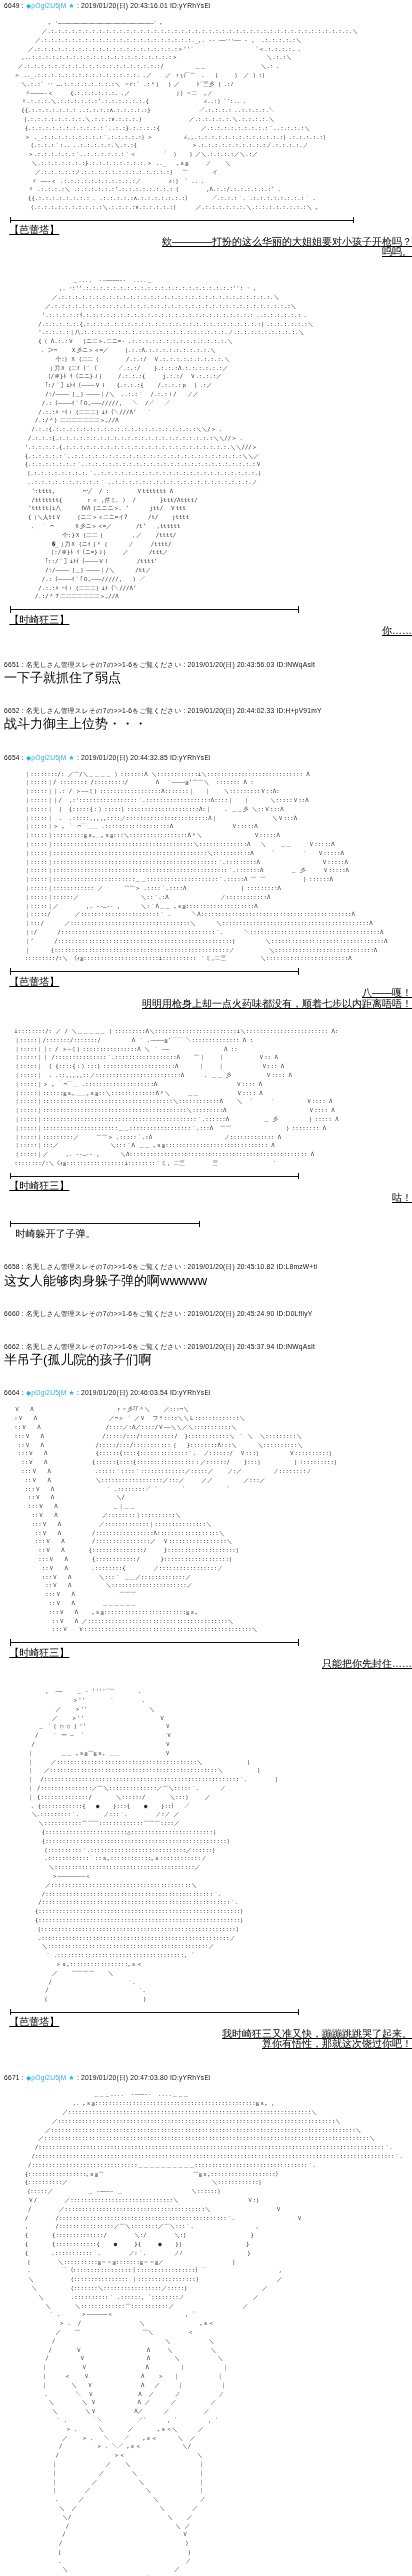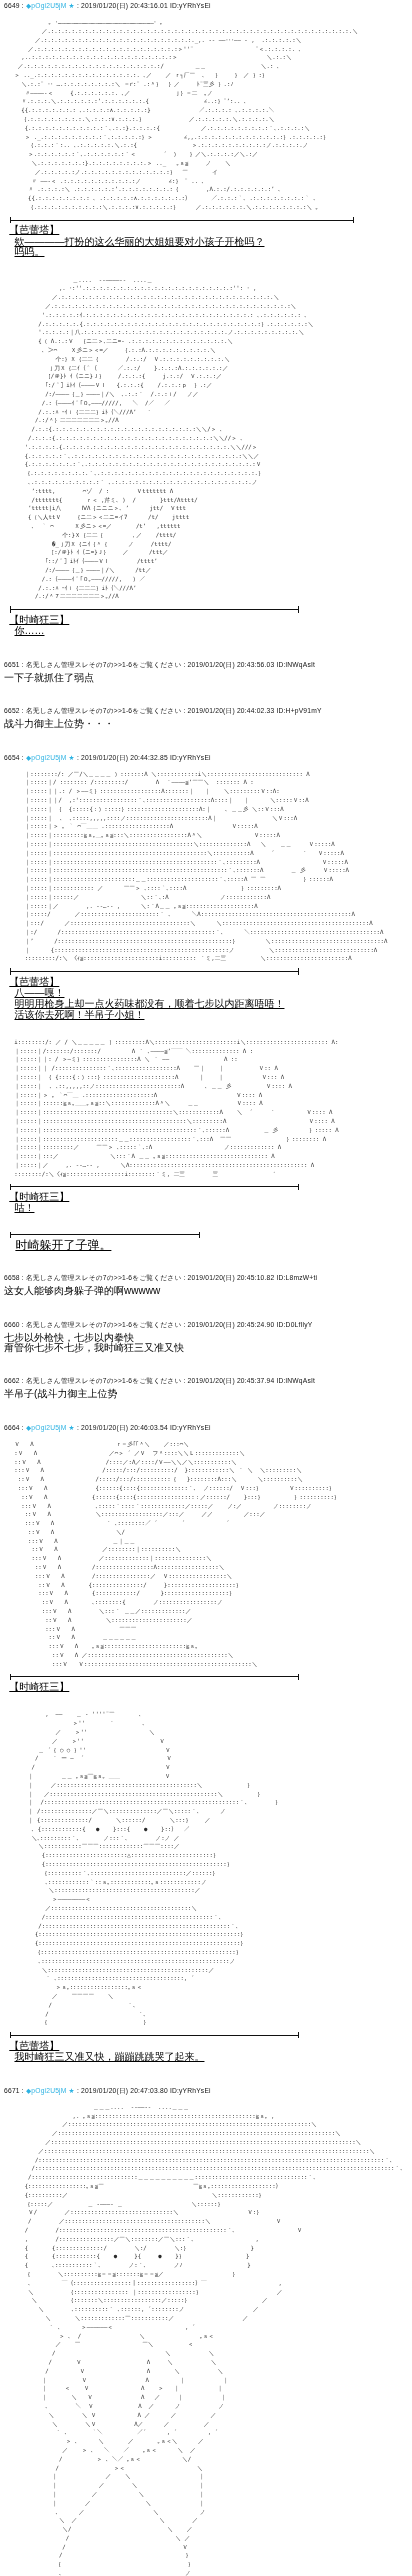--- a/index.html
+++ b/index.html
@@ -15,24 +15,24 @@
          color:#2b2b2b;margin:7.2px 0 5.2px 0;white-space:pre;letter-spacing:0;}
   .divider{position:relative;height:6.2px;margin:3.1px 0 2.1px 6.2px;}
   .divider .bar{position:absolute;left:0;top:2.6px;height:1px;background:#111;width:289px;}
   .divider.lg .bar{width:344px;}
   .divider.sm .bar{width:190px;}
   .divider .bar::before,.divider .bar::after{content:"";position:absolute;top:-2.6px;width:1px;height:6.2px;background:#111;}
   .divider .bar::before{left:0;}
   .divider .bar::after{right:0;}
   .dialogue{margin:1px 0 17.5px 5.2px;font-size:10px;line-height:10.8px;text-decoration:underline;}
   .dlg-label{margin-bottom:0.5px;}
-  .dlg-line{margin-left:5.2px;}
-  .body-text{font-size:10px;line-height:10.3px;margin:1px 0 0 0;}
+  .dlg-line{margin-left:5.2px;text-align:right;}
+  .body-text{font-size:13px;line-height:10.3px;margin:1px 0 0 0;}
   .body-text .body-line{margin:0;}
-  .narr{margin:2.1px 0 5.2px 11.3px;font-size:12px;text-decoration:underline;}
+  .narr{margin:2.1px 0 5.2px 11.3px;font-size:10px;}
 </style>
 </head>
 <body>
 
 <div class="page">
   <div id="thread">
       <div class="post">
         <div class="post-header"><span class="num">6649</span><span class="sep"> : </span><span class="name trip">◆pOgi2U5jM ★</span><span class="sep"> : </span><span class="date">2019/01/20(日) 20:43:16.01 </span><span class="pid">ID:yYRhYsEi</span></div>
         <pre class="aa">             ｡ ･…………………………………………………………………………･ ｡
            ／.:.:.:.:.:.:.:.:.:.:.:.:.:.:.:.:.:.:.:.:.:.:.:.:.:.:.:.:.:.:.:.:.:.:.:.:.:.:.:.:.:.:.:.:.＼
@@ -145,21 +145,20 @@
       ｜’      /:::::::::::::::::::::::::::::::::::::::::::::::::::｝        ＼:::::::::::::::::::::::::::::::::Λ
       ｜      {:::::::::::::::::::::::::::::::::::::::::::::::::::ノ          ＼:::::::::::::::::::::::::::::Λ
       :::::::::/:＼ 〈ｨ≦::::::::::::::::::::::i:::::::::: ｀ミ,二三          ＼::::::::::::::::::::::::Λ</pre>
         <div class="divider md">
           <div class="bar"></div>
         </div>
         <div class="dialogue">
           <div class="dlg-label">【芭蕾塔】</div>
           <div class="dlg-line">八——嘎！</div>
           <div class="dlg-line">明明用枪身上却一点火药味都没有，顺着七步以内距离唔唔！</div>
-          <div class="dlg-line">活该你去死啊！半吊子小姐！</div>
         </div>
         <pre class="aa">   i::::::::/: ／ / ＼＿＿＿＿＿ ）:::::::::Λ＼::::::::::::::::::::::::i＼:::::::::::::::::::::::: Λ:
    ｜:::::｜/:::::::/:::::::/         Λ ｀ ､――――≦’￣￣ ＼:::::::::::::: Λ :
    ｜:::::｜｜: / ＞―ミ｝::::::::::::::::Λ ＼ ｀ ――                Λ ::
    ｜:::::｜｜ /:::::::::::::::｀､::::::::::::::::::Λ    ￣｜    ｜          Ｖ:: Λ
    ｜:::::｜ ｛ {::::{：）:::｝:::::::::::::::::::::Λ      ｜    ｜           Ｖ::: Λ
    ｜:::::｜  ､ ､::,,,,,::ノ:::::::::::::::::::::::::Λ      ､ ＿＿ 彡          Ｖ:::: Λ
    ｜:::::｜＞ ｡ ｀⌒￣＿ .::::::::::::::::::::Λ                       Ｖ:::: Λ
    ｜:::::｜::::::≧ｓ｡＿＿｡ｓ≦::＼:::::::::::::Λ＾＼     ＿＿           Ｖ:::: Λ
    ｜:::::｜::::::::::::::::::::::::::::::::::::::＼::::::::::::Λ    ＼  ´     ｀         Ｖ:::: Λ
@@ -185,29 +184,25 @@
         </div>
       </div>
       <div class="post">
         <div class="post-header"><span class="num">6658</span><span class="sep"> : </span><span class="name anon">名无しさん管理スレその7の&gt;&gt;1-6をご覧ください</span><span class="sep"> : </span><span class="date">2019/01/20(日) 20:45:10.82 </span><span class="pid">ID:L8mzW+ti</span></div>
         <div class="body-text">
           <div class="body-line">这女人能够肉身躲子弹的啊wwwww</div>
         </div>
       </div>
       <div class="post">
         <div class="post-header"><span class="num">6660</span><span class="sep"> : </span><span class="name anon">名无しさん管理スレその7の&gt;&gt;1-6をご覧ください</span><span class="sep"> : </span><span class="date">2019/01/20(日) 20:45:24.90 </span><span class="pid">ID:D0LfIlyY</span></div>
-        <div class="body-text">
-          <div class="body-line">七步以外枪快，七步以内拳快</div>
-          <div class="body-line">甭管你七步不七步，我时崎狂三又准又快</div>
-        </div>
       </div>
       <div class="post">
         <div class="post-header"><span class="num">6662</span><span class="sep"> : </span><span class="name anon">名无しさん管理スレその7の&gt;&gt;1-6をご覧ください</span><span class="sep"> : </span><span class="date">2019/01/20(日) 20:45:37.94 </span><span class="pid">ID:lNWqAsIt</span></div>
         <div class="body-text">
-          <div class="body-line">半吊子(战斗力御主上位势</div>
+          <div class="body-line">半吊子(孤儿院的孩子们啊</div>
         </div>
       </div>
       <div class="post">
         <div class="post-header"><span class="num">6664</span><span class="sep"> : </span><span class="name trip">◆pOgi2U5jM ★</span><span class="sep"> : </span><span class="date">2019/01/20(日) 20:46:03.54 </span><span class="pid">ID:yYRhYsEi</span></div>
         <pre class="aa">   Ｖ   Λ                        ｒ＝彡｢｢＾＼    ／:::⌒＼
    :Ｖ   Λ                     ／⌒＞ ´ ／Ｖ  フ＾::::＼＼Ｌ:::::::::::::＼
    ::Ｖ   Λ                   /::::／:Λ／::::/Ｖ――＼＼／＼:::::::::::＼
    :::Ｖ   Λ                 /:::::/:::/::::::::::/  }::::::::::::＼ ｀ ＼  ＼:::::::::＼
     ::Ｖ   Λ               /:::::/:::/:::::::::::｛   }::::::::Λ:::＼      ＼::::::::::＼
     :::Ｖ   Λ              {::::::{::::{::::::::::::::｀､  ノ::::::/  Ｖ:::｝        Ｖ::::::::::｝
@@ -229,20 +224,21 @@
             :::Ｖ   Λ             ￣￣￣
              ::Ｖ   Λ        ＿＿＿＿＿＿
              :::Ｖ   Λ    ｡ｓ≦::::::::::::::::::::::::≧ｓ｡
               ::Ｖ   Λ ／:::::::::::::::::::::::::::::::::::::::::＼
               :::Ｖ   Ｖ:::::::::::::::::::::::::::::::::::::::::::::::::＼</pre>
         <div class="divider md">
           <div class="bar"></div>
         </div>
         <div class="dialogue">
           <div class="dlg-label">【时崎狂三】</div>
+          <div class="dlg-line">只能把你先封住……</div>
         </div>
         <pre class="aa">            ,  ――    ＿ - ''''¨￣       ､
                     ＞''       ｀        ､
                ／    ＞''                  ＼
               ／    ＞''                      Ｖ
           ＿ ´｛ ○ ○ ｝''                       Ｖ
          /    ｀ ー ―  ´                        Ｖ
         /                                      Ｖ
        ｜        ＿＿ ｡ｓ≦￣≧ｓ｡ ＿＿             Ｖ
        ｜     ／:::::::::::::::::::::::::::::::::::::::::＼             ｝
@@ -272,20 +268,21 @@
               ／    ￣￣￣￣    ＼
              /                      ｀､
             /                          ｀､
            ｛                            ｝</pre>
         <div class="divider md">
           <div class="bar"></div>
         </div>
         <div class="dialogue">
           <div class="dlg-label">【芭蕾塔】</div>
           <div class="dlg-line">我时崎狂三又准又快，蹦蹦跳跳哭了起来。</div>
+          <div class="dlg-line">算你有悟性，那就这次饶过你吧！</div>
         </div>
       </div>
       <div class="post">
         <div class="post-header"><span class="num">6671</span><span class="sep"> : </span><span class="name trip">◆pOgi2U5jM ★</span><span class="sep"> : </span><span class="date">2019/01/20(日) 20:47:03.80 </span><span class="pid">ID:yYRhYsEi</span></div>
         <pre class="aa">                          ＿＿＿....  --――--  ....＿＿＿
                     ,. ｡ｓ≦:::::::::::::::::::::::::::::::::::::::::::::::≧ｓ｡ ,
                  ／:::::::::::::::::::::::::::::::::::::::::::::::::::::::::::::::::::::::＼
               ／:::::::::::::::::::::::::::::::::::::::::::::::::::::::::::::::::::::::::::::::::＼
             ／:::::::::::::::::::::::::::::::::::::::::::::::::::::::::::::::::::::::::::::::::::::::::＼
           ／:::::::::::::::::::::::::::::::::::::::::::::::::::::::::::::::::::::::::::::::::::::::::::::::＼

